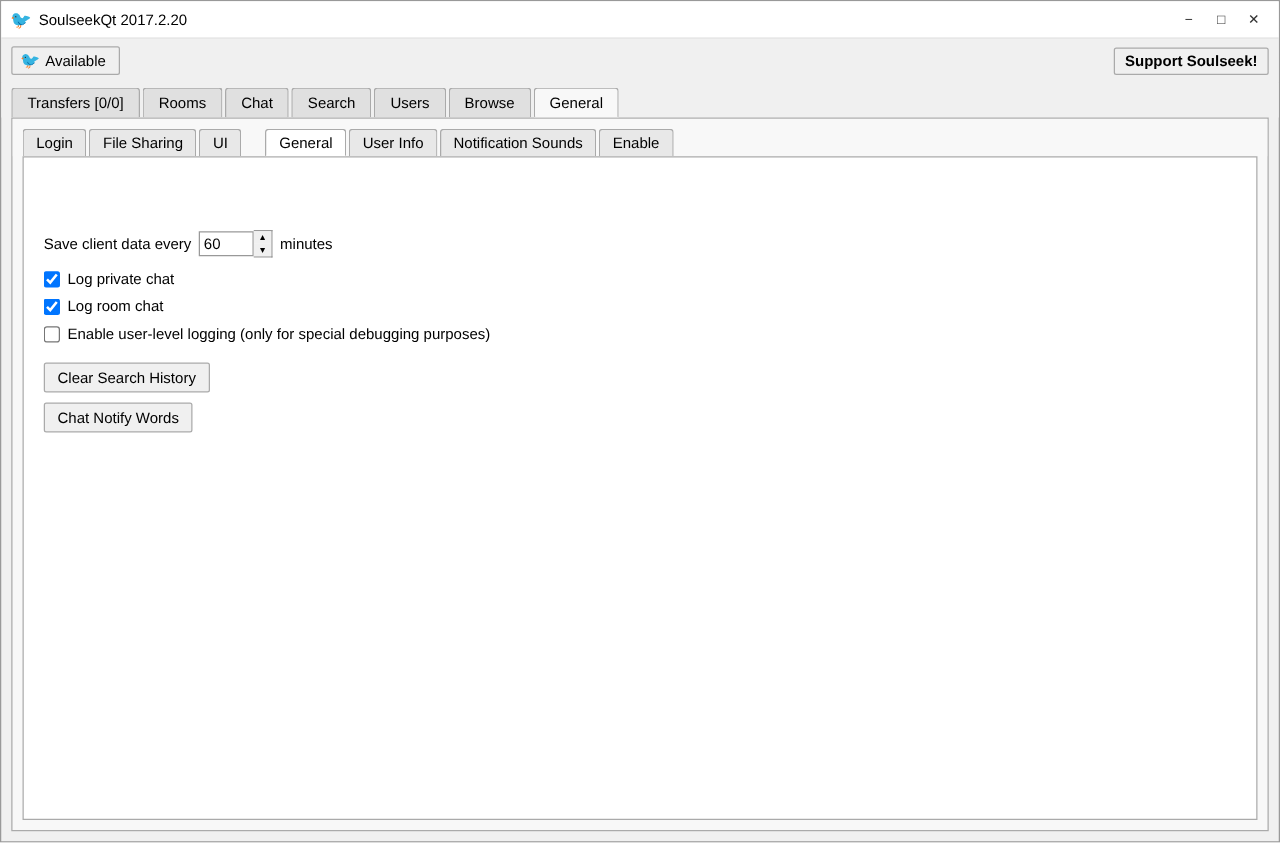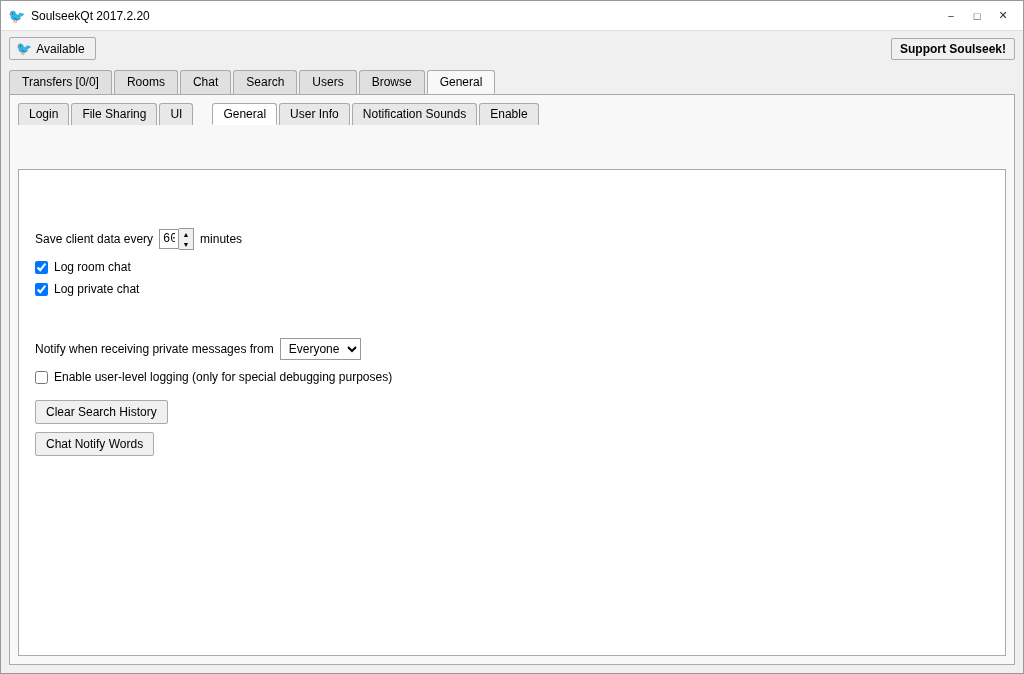--- a/index.html
+++ b/index.html
@@ -118,21 +118,20 @@
 
     .content-area {
       flex: 1;
       background: #f8f8f8;
       border: 1px solid #aaa;
       margin: 0 8px 8px 8px;
       padding: 0;
       overflow: hidden;
       display: flex;
       flex-direction: column;
-      gap: 44px;
     }
 
     .sub-tabs {
       padding: 8px 8px 0;
       display: flex;
       gap: 2px;
       background: #f8f8f8;
       flex-shrink: 0;
     }
     .sub-tab {
@@ -187,27 +186,26 @@
     .checkbox-row label {
       font-size: 12px;
       cursor: pointer;
     }
 
     .spinner-input {
       display: flex;
       align-items: center;
     }
     .spinner-input input {
-      width: 20px;
+      width: 44px;
       height: 20px;
       border: 1px solid #999;
       padding: 1px 3px;
       font-size: 12px;
       text-align: left;
-      font-family: Liberation Mono, monospace;
     }
     .spinner-btns {
       display: flex;
       flex-direction: column;
       border: 1px solid #999;
       border-left: none;
     }
     .spin-btn {
       width: 14px;
       height: 10px;
@@ -295,37 +293,29 @@
           <div class="spinner-btns">
             <button class="spin-btn">▲</button>
             <button class="spin-btn">▼</button>
           </div>
         </div>
         <label>minutes</label>
       </div>
 
 
       <div class="checkbox-row">
+        <input type="checkbox" id="log-private" checked="" style="">
+        <label for="log-private">Log private chat</label>
+      </div>
+
+      <div class="checkbox-row">
         <input type="checkbox" id="log-room" checked="" style="">
         <label for="log-room">Log room chat</label>
       </div>
 
-      <div class="checkbox-row">
-        <input type="checkbox" id="log-private" checked="" style="">
-        <label for="log-private">Log private chat</label>
-      </div>
-
-      <div class="form-row">
-        <label>Notify when receiving private messages from</label>
-        <select>
-          <option>Everyone</option>
-          <option>Friends</option>
-          <option>No one</option>
-        </select>
-      </div>
 
 
       <div class="checkbox-row">
         <input type="checkbox" id="user-logging" style="">
         <label for="user-logging">Enable user-level logging (only for special debugging purposes)</label>
       </div>
 
       <div style="margin-bottom: 8px; margin-top: 16px;">
         <button class="action-btn">Clear Search History</button>
       </div>

